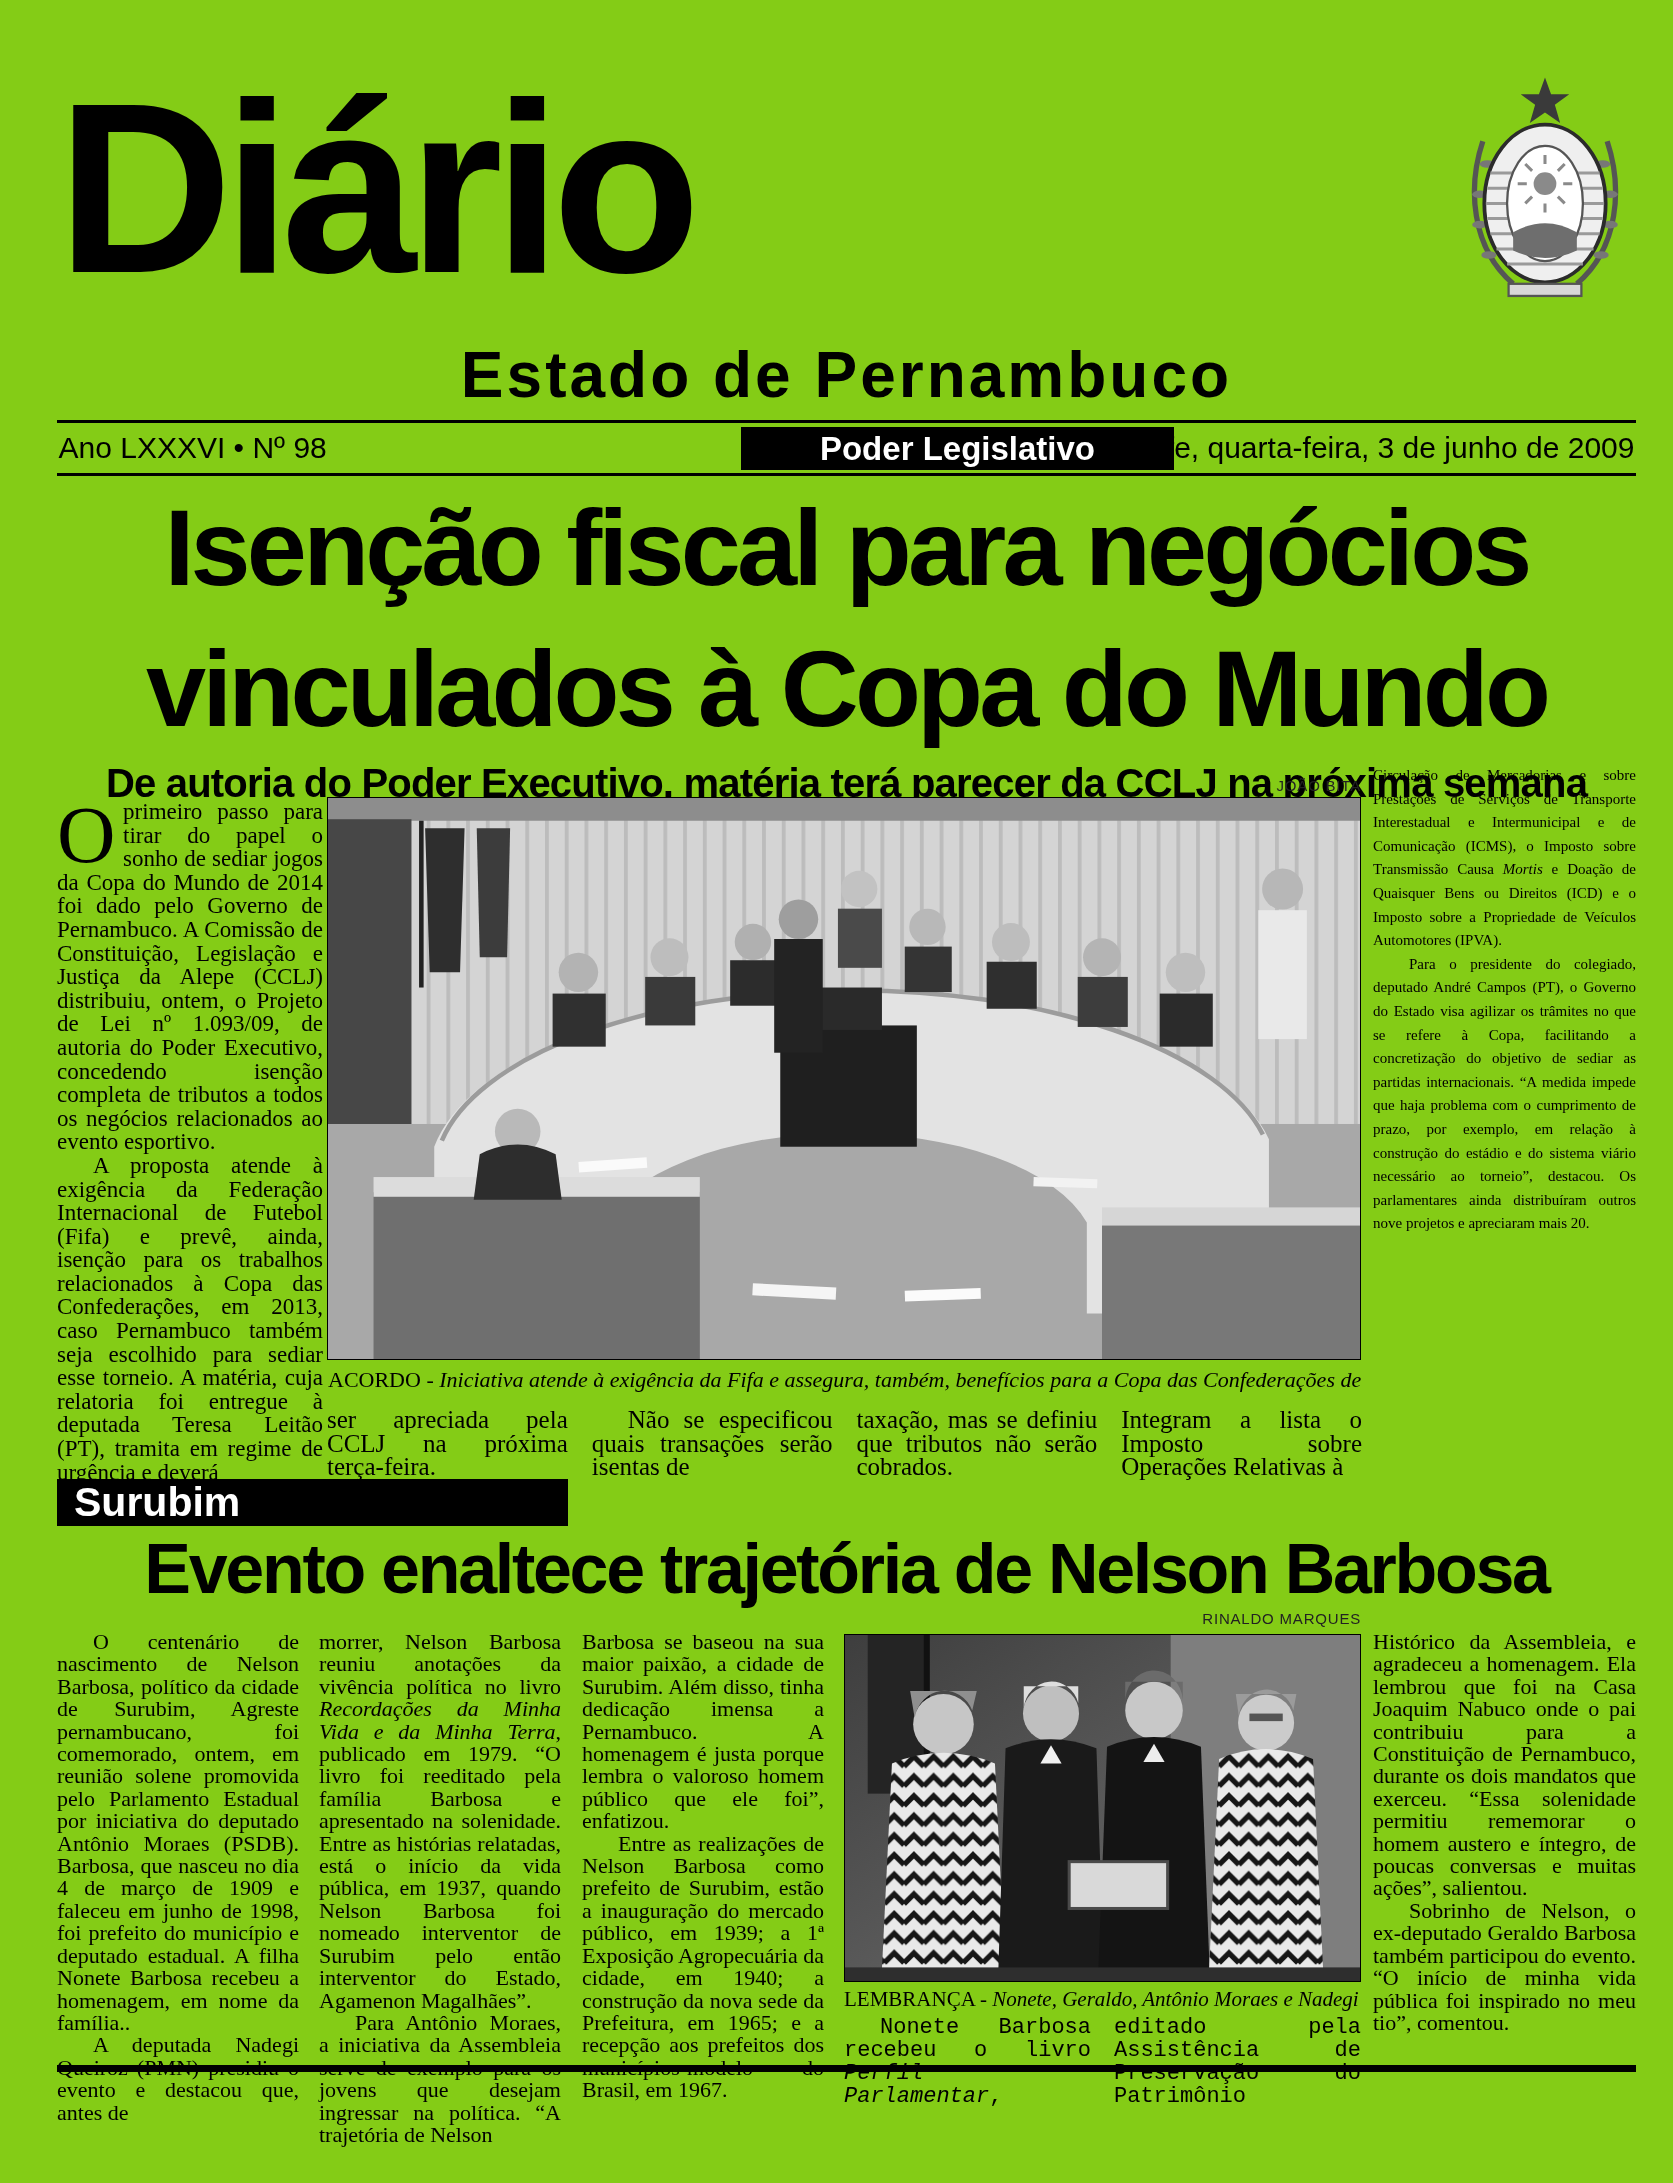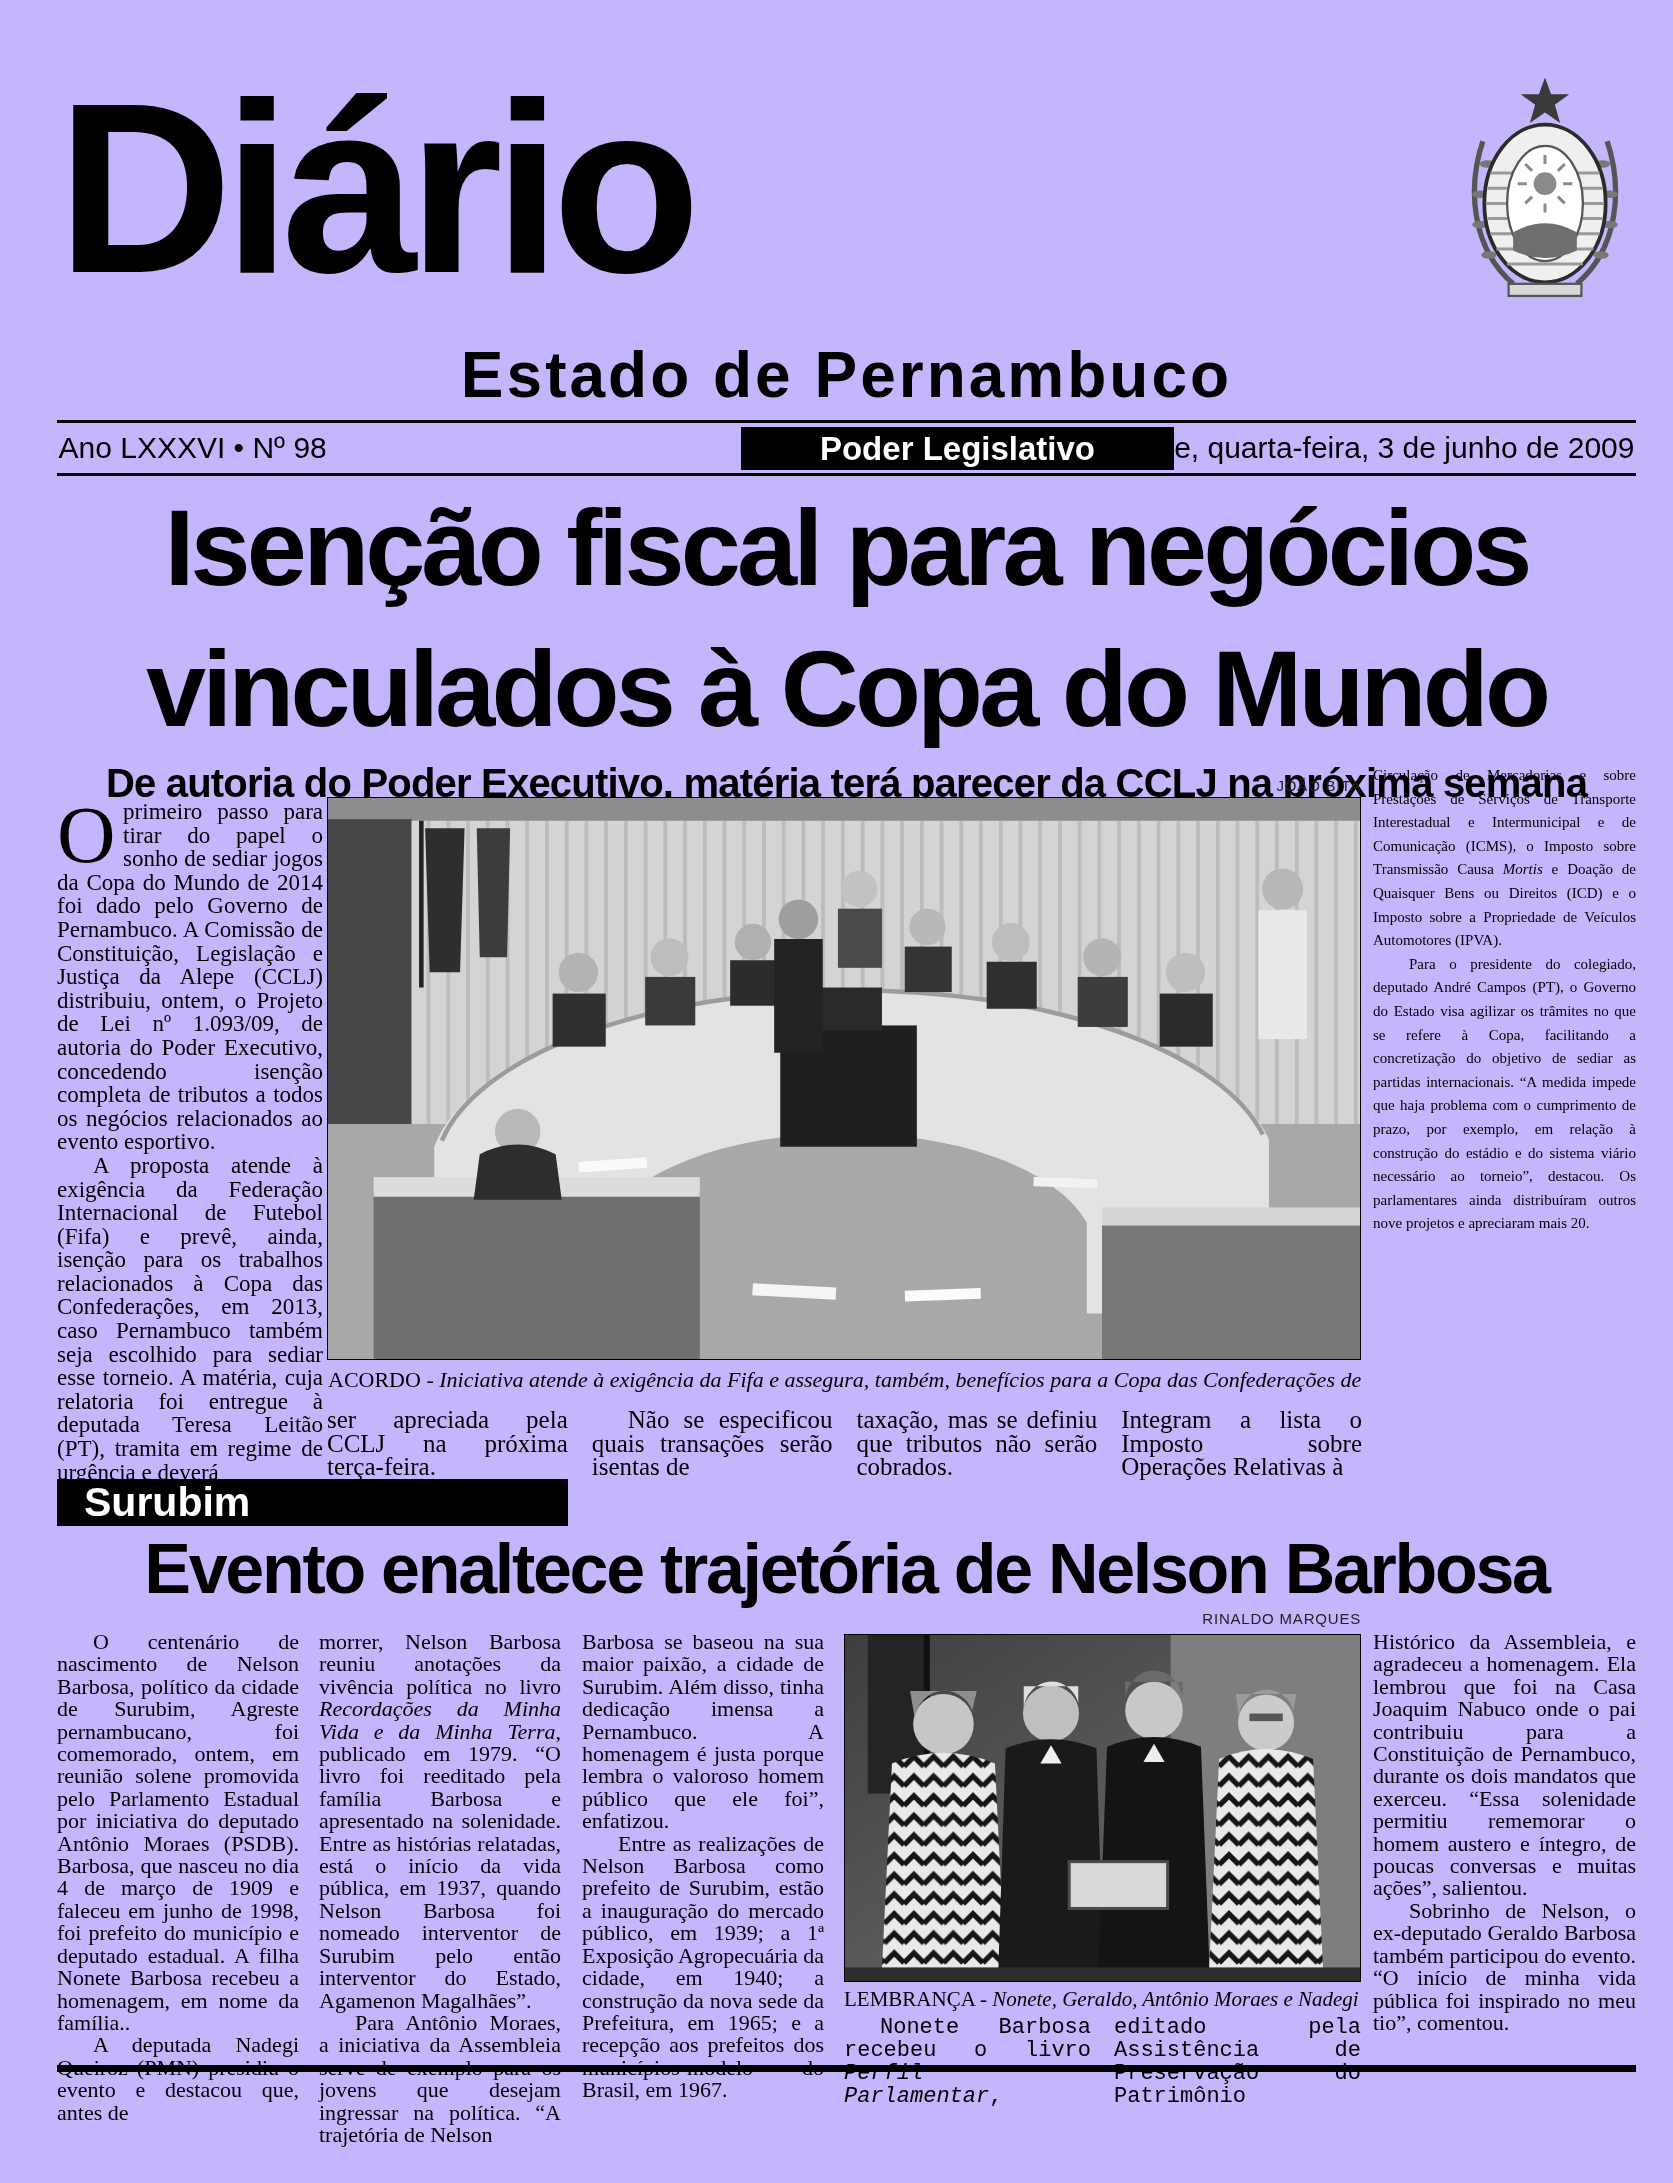--- a/index.html
+++ b/index.html
@@ -1,16 +1,16 @@
 <!DOCTYPE html>
 <html style="font-size:12px"><head>
 <meta charset="utf-8">
 <style>
   html,body{margin:0;padding:0;background:#888;}
-  .page{position:relative;width:1674px;height:2183px;background:#c4b5fd;color:#000;overflow:hidden;
+  .page{position:relative;width:1674px;height:2183px;background:#84cc16;color:#000;overflow:hidden;
         font-family:"Liberation Serif",serif;}
   .sheet{position:absolute;left:57px;top:0;width:1579px;height:100%;}
 
   
   .masthead-row{position:absolute;top:41px;left:0;width:100%;height:293px;
                 display:flex;align-items:center;justify-content:space-between;}
   .mast-title{font:700 243px/243px "Liberation Sans",sans-serif;letter-spacing:-9px;white-space:nowrap;}
   .arms{width:182px;height:230px;flex:0 0 auto;}
   .mast-sub{position:absolute;top:341px;left:0;width:100%;text-align:center;
             font:700 64px/68px "Liberation Sans",sans-serif;letter-spacing:3px;}
@@ -50,21 +50,21 @@
   .caption1{position:absolute;top:1367px;left:271px;width:1034px;font-size:22px;}
   .caption2{position:absolute;top:1987px;left:787px;width:517px;font-size:21px;}
   .cap-label{font-weight:400;}
   .cap-text{font-style:italic;}
 
   .bottom-cols{position:absolute;top:1408px;left:270px;width:1035px;display:flex;gap:24px;}
   .bottom-col{flex:1;font-size:25px;line-height:23.6px;text-align:justify;}
 
   
   .kicker{position:absolute;top:1479px;left:0;width:511px;height:47px;background:#000;color:#fff;
-          font:700 41px/46px "Liberation Sans",sans-serif;padding-left:27px;box-sizing:border-box;}
+          font:700 41px/46px "Liberation Sans",sans-serif;padding-left:17px;box-sizing:border-box;}
   .headline2{position:absolute;top:1531px;left:0;width:100%;text-align:center;
              font:700 70px/76px "Liberation Sans",sans-serif;letter-spacing:-2.3px;}
 
   .story2-col{position:absolute;top:1631px;width:242px;font-size:22px;line-height:22.4px;text-align:justify;}
   .s2c1{left:0;}
   .s2c2{left:262px;}
   .s2c3{left:525px;}
   .s2c5{left:1316px;width:263px;}
 
   .under2{position:absolute;top:2016px;left:787px;width:517px;display:flex;gap:23px;}

